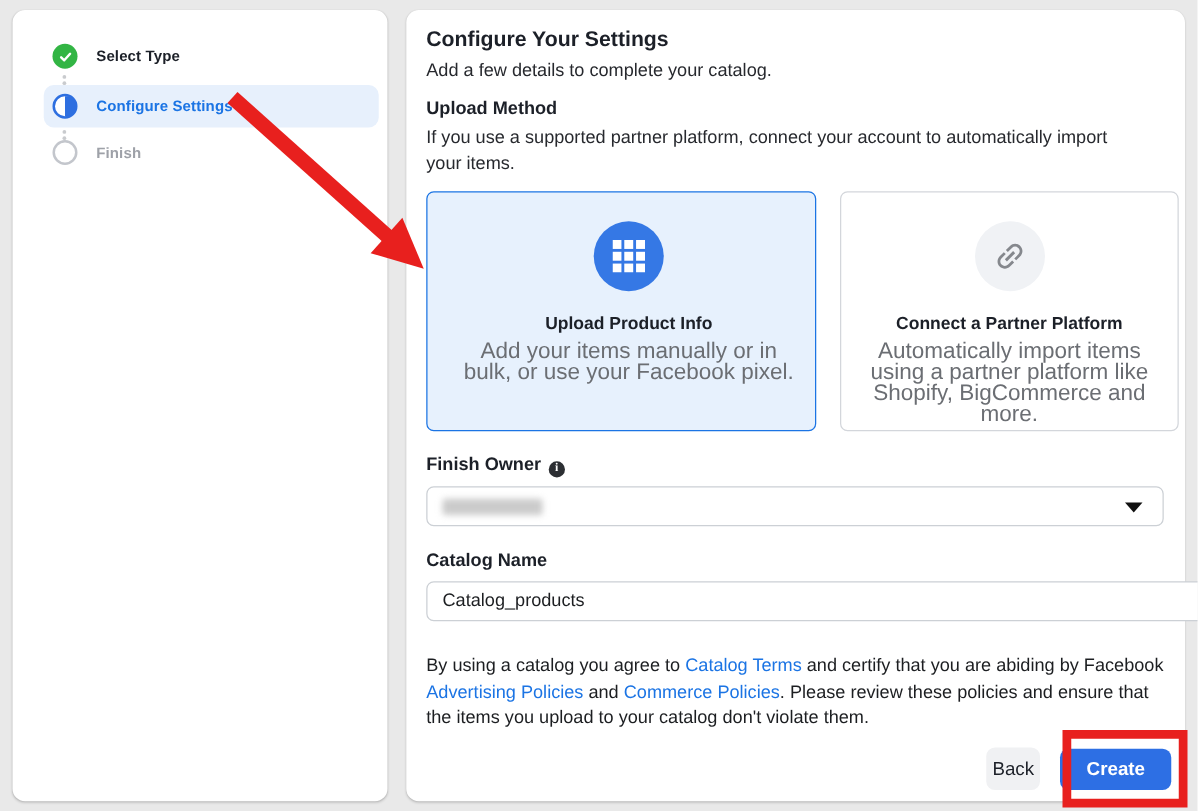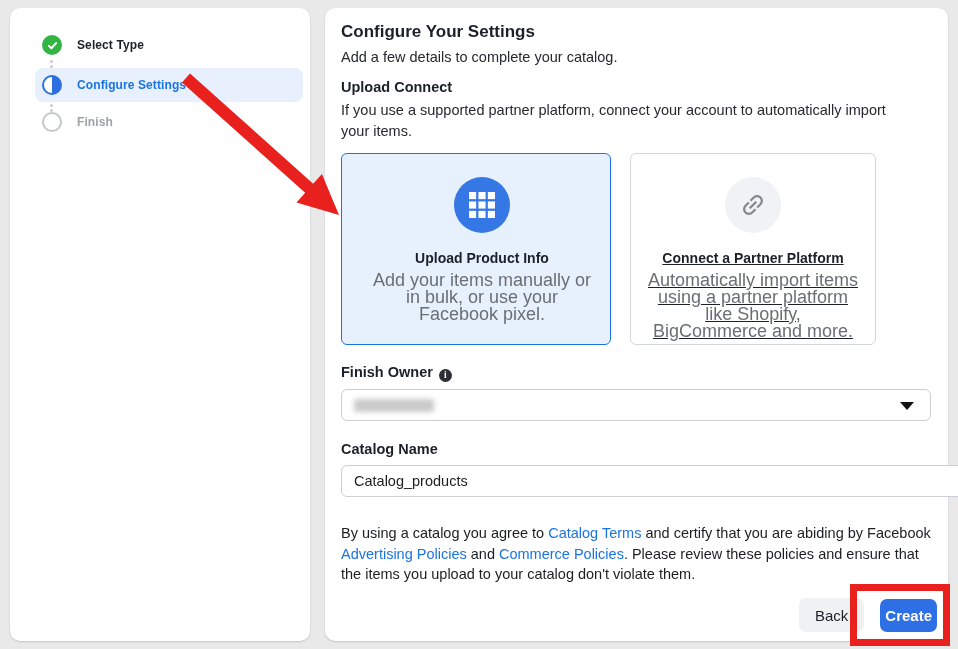--- a/index.html
+++ b/index.html
@@ -46,22 +46,22 @@
   .h1 { font-size: 17px; font-weight: bold; color: #1c2028; }
   .sub { font-size: 14.5px; color: #27292e; }
   .section-label { font-size: 14.5px; font-weight: bold; color: #1c2028; }
   .body-text { font-size: 14.5px; color: #27292e; line-height: 21px; }
 
   .cards-row { left: 16px; top: 145px; display: flex; gap: 19px; }
   .option-card {
     width: 270px; height: 192px; border-radius: 6px; background: #fff;
     border: 1px solid #d3d6db; text-align: center; cursor: pointer; position: relative;
   }
-  .option-card.selected { background: #e7f1fd; border: 1.5px solid #1b74e4; width: 270px; padding-left: 12px; }
-  .option-card:last-child { width: 246px; text-decoration: underline; }
+  .option-card.selected { background: #e7f1fd; border: 1.5px solid #1b74e4; width: 312px; padding-left: 12px; }
+  .option-card:last-child { width: 271px; }
   .option-icon-circle {
     width: 56px; height: 56px; border-radius: 50%; margin: 23px auto 0 auto;
     display: flex; align-items: center; justify-content: center;
   }
   .icon-blue { background: #3578e5; }
   .icon-grey { background: #f0f2f5; }
   .option-title { margin-top: 17px; font-size: 14px; font-weight: bold; color: #1c2028; }
   .option-desc { margin: 6px 16px 0 16px; font-size: 18px; color: #6b6e73; line-height: 17px; }
 
   .field {
@@ -85,22 +85,22 @@
     background: #2c2f33; color: #fff; font-size: 9.5px; font-weight: bold;
     align-items: center; justify-content: center; margin-left: 6px;
     vertical-align: -1px; font-family: "Liberation Serif", serif; cursor: pointer;
   }
   .legal { left: 16px; top: 515px; width: 592px; font-size: 14.5px; line-height: 20.5px; color: #1c1e21; }
   .legal a { color: #1b74e4; text-decoration: none; cursor: pointer; }
 
   .btn-row { position: absolute; right: 11px; top: 590px; display: flex; gap: 16px; align-items: center; }
   .btn { border: none; border-radius: 7px; font-size: 15px; cursor: pointer;
          font-family: "Liberation Sans", "DejaVu Sans", sans-serif; }
-  .btn-back { background: #f0f1f3; color: #1c2028; padding: 8px 16px; height: 34px; }
-  .btn-create { background: #2d6fe4; color: #ffffff; font-weight: bold; padding: 8px 5px; height: 33px; }
+  .btn-back { background: #f0f1f3; color: #1c2028; padding: 8px 5px; height: 34px; }
+  .btn-create { background: #2d6fe4; color: #ffffff; font-weight: bold; padding: 8px 21px; height: 33px; }
 
   
   .annot-svg { position: absolute; inset: 0; width: 958px; height: 649px; pointer-events: none; z-index: 50; }
   .annot-rect {
     position: absolute; left: 850px; top: 584px; width: 100px; height: 62px;
     border: 7px solid #e8201e; z-index: 50; pointer-events: none;
   }
 </style>
 </head>
 <body>
@@ -133,21 +133,21 @@
       <span class="step-circle circle-todo"></span>
       <span class="step-label todo">Finish</span>
     </div>
   </div>
 
   <div class="panel main">
 
     <div class="abs h1" style="left:16px; top:14px">Configure Your Settings</div>
     <div class="abs sub" style="left:16px; top:41px">Add a few details to complete your catalog.</div>
 
-    <div class="abs section-label" style="left:16px; top:71px">Upload Connect</div>
+    <div class="abs section-label" style="left:16px; top:71px">Upload Method</div>
     <div class="abs body-text" style="left:16px; top:92px; width:565px">If you use a supported partner platform, connect your account to automatically import your items.</div>
 
     <div class="abs cards-row">
 
       <div class="option-card selected">
         <div class="option-icon-circle icon-blue">
           <svg width="26" height="26" viewBox="0 0 24 24" fill="#ffffff">
             <rect x="0" y="0" width="6.6" height="6.6"></rect>
               <rect x="8.7" y="0" width="6.6" height="6.6"></rect>
               <rect x="17.4" y="0" width="6.6" height="6.6"></rect>

